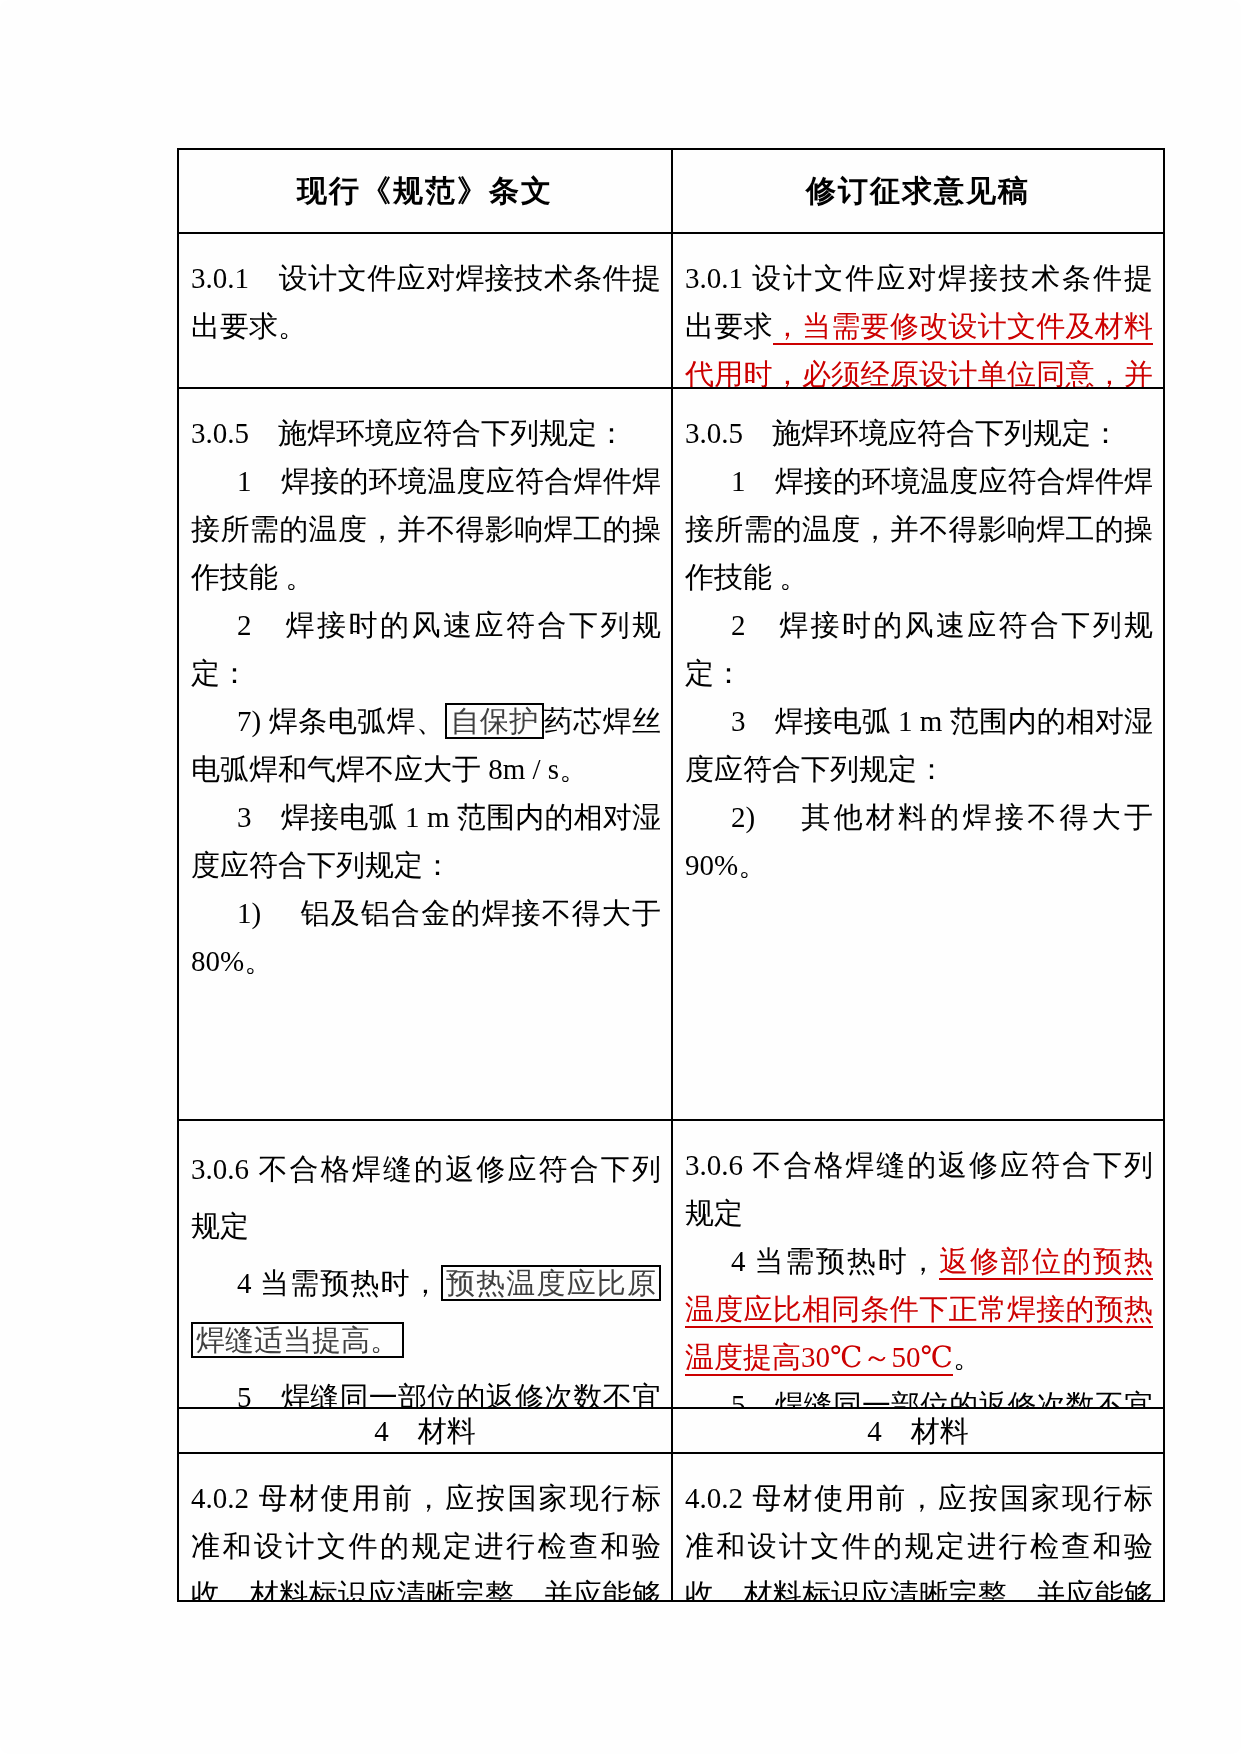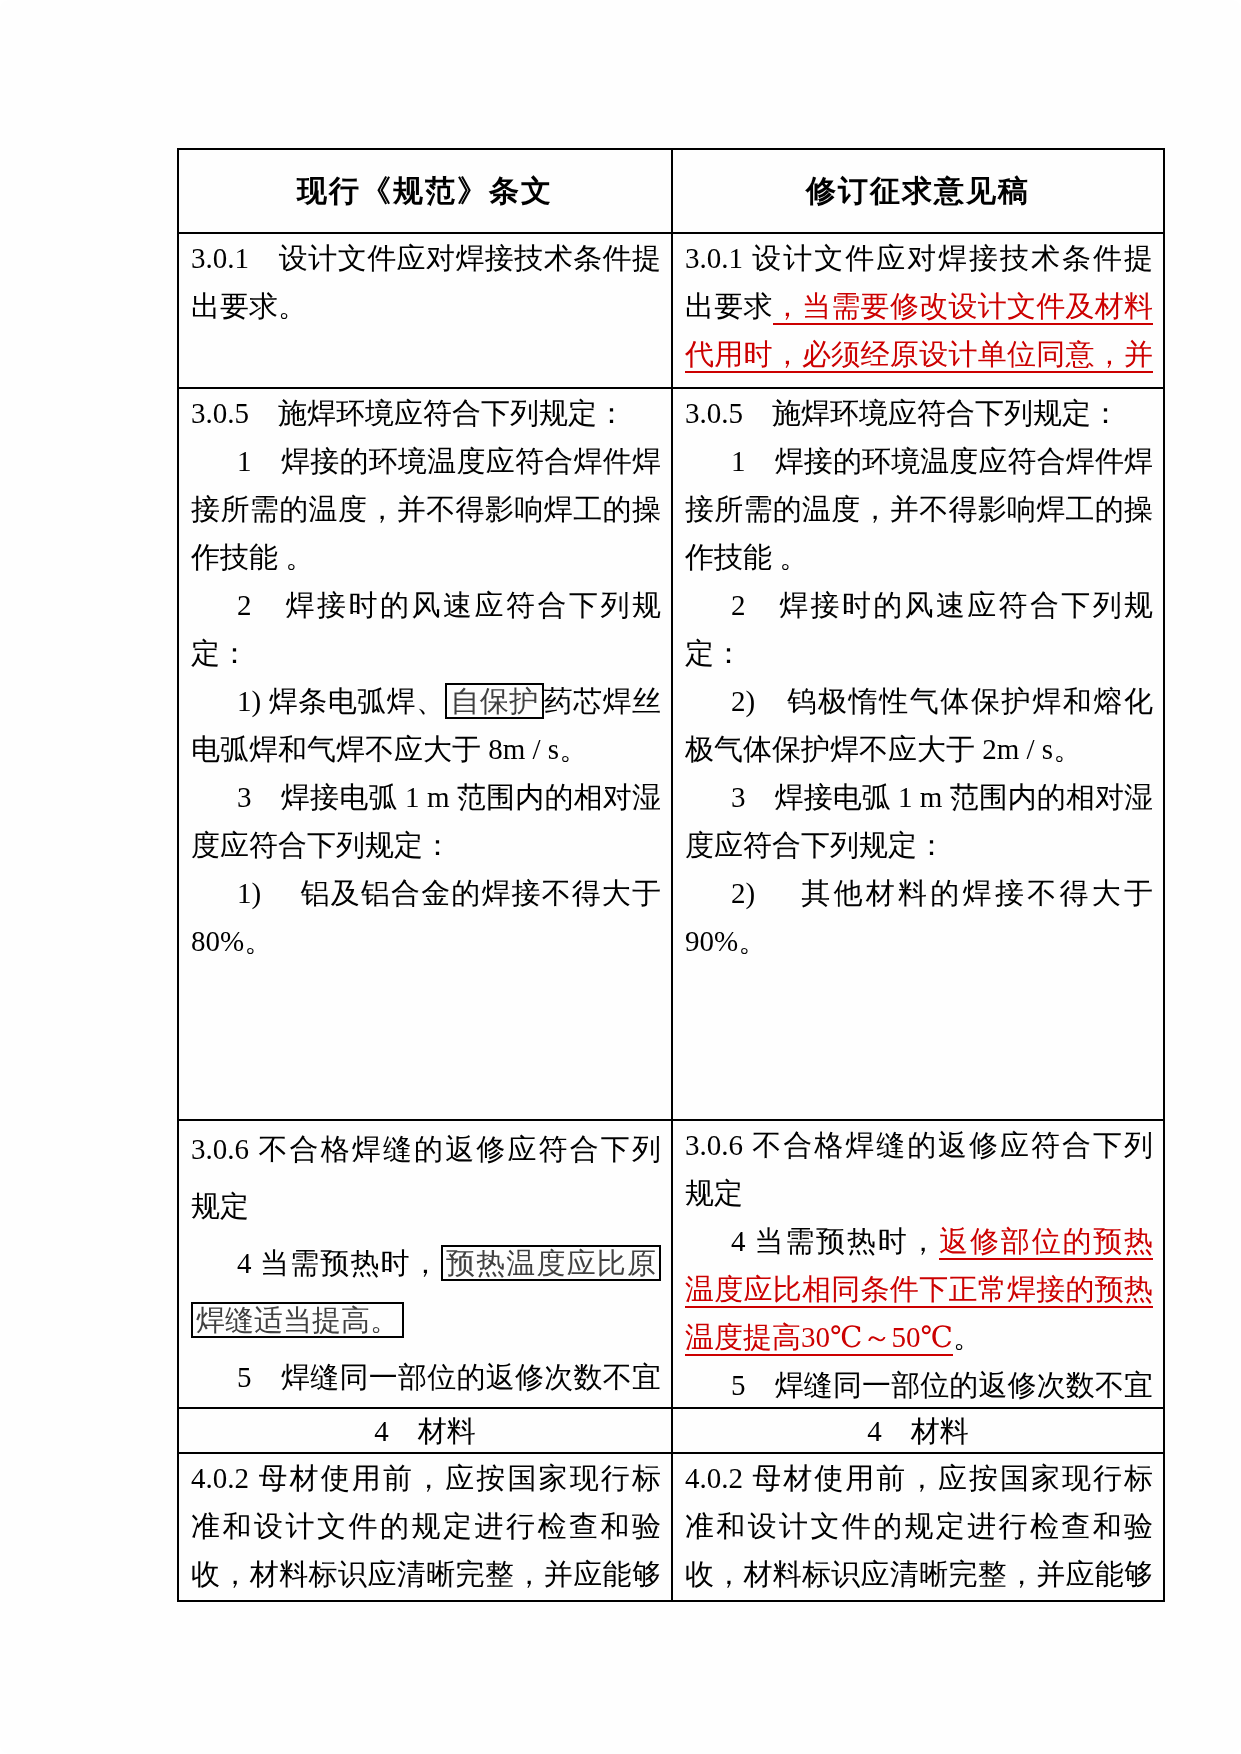--- a/index.html
+++ b/index.html
@@ -14,21 +14,21 @@
   .tbl {
     position:absolute; left:177px; top:148px;
     display:grid;
     grid-template-columns:492px 492px;
     grid-template-rows:82px 155px 732px 288px 45px 148px;
     border:2px solid #000;
     background:#fefefe;
   }
   .cell {
     border-top:2px solid #000;
-    padding:0 10px 0 12px;
+    padding:20px 10px 0 12px;
     overflow:hidden;
     font-size:29px;
     line-height:48px;
   }
   .rightcol { border-left:2px solid #000; }
   .hdr {
     border-top:none;
     display:flex; align-items:center; justify-content:center;
     font-weight:bold; font-size:30px; padding:0;
     letter-spacing:2px;
@@ -69,32 +69,31 @@
       <p>
         <span>3.0.1 设计文件应对焊接技术条件提出要求</span><span class="addu">，当需要修改设计文件及材料代用时，必须经原设计单位同意，并出具书面文件</span>
       </p>
     </div>
 
     <div class="cell">
       <p><span>3.0.5　施焊环境应符合下列规定：</span></p>
       <p class="ind"><span>1　焊接的环境温度应符合焊件焊接所需的温度，并不得影响焊工的操作技能 。</span></p>
       <p class="ind"><span>2　焊接时的风速应符合下列规定：</span></p>
       <p class="ind">
-        <span>1) 焊条电弧焊、</span><span class="box">自保护</span><span>药芯焊丝电弧焊和气焊不应大于 8m / s。</span>
+        <span>7) 焊条电弧焊、</span><span class="box">自保护</span><span>药芯焊丝电弧焊和气焊不应大于 8m / s。</span>
       </p>
       <p class="ind"><span>3　焊接电弧 1 m 范围内的相对湿度应符合下列规定：</span></p>
       <p class="ind"><span>1)　 铝及铝合金的焊接不得大于 80%。</span></p>
       <p class="ind"></p>
 
     </div>
     <div class="cell rightcol">
       <p><span>3.0.5　施焊环境应符合下列规定：</span></p>
       <p class="ind"><span>1　焊接的环境温度应符合焊件焊接所需的温度，并不得影响焊工的操作技能 。</span></p>
       <p class="ind"><span>2　焊接时的风速应符合下列规定：</span></p>
-      <p class="ind"><span>2)　钨极惰性气体保护焊和熔化极气体保护焊不应大于 2m / s。</span></p>
       <p class="ind"><span>3　焊接电弧 1 m 范围内的相对湿度应符合下列规定：</span></p>
       <p class="ind"><span>2)　 其他材料的焊接不得大于 90%。</span></p>
 
     </div>
 
     <div class="cell r3l">
       <p><span>3.0.6 不合格焊缝的返修应符合下列规定</span></p>
       <p class="ind">
         <span>4 当需预热时，</span><span class="box">预热温度应比原焊缝适当提高。</span>
       </p>

